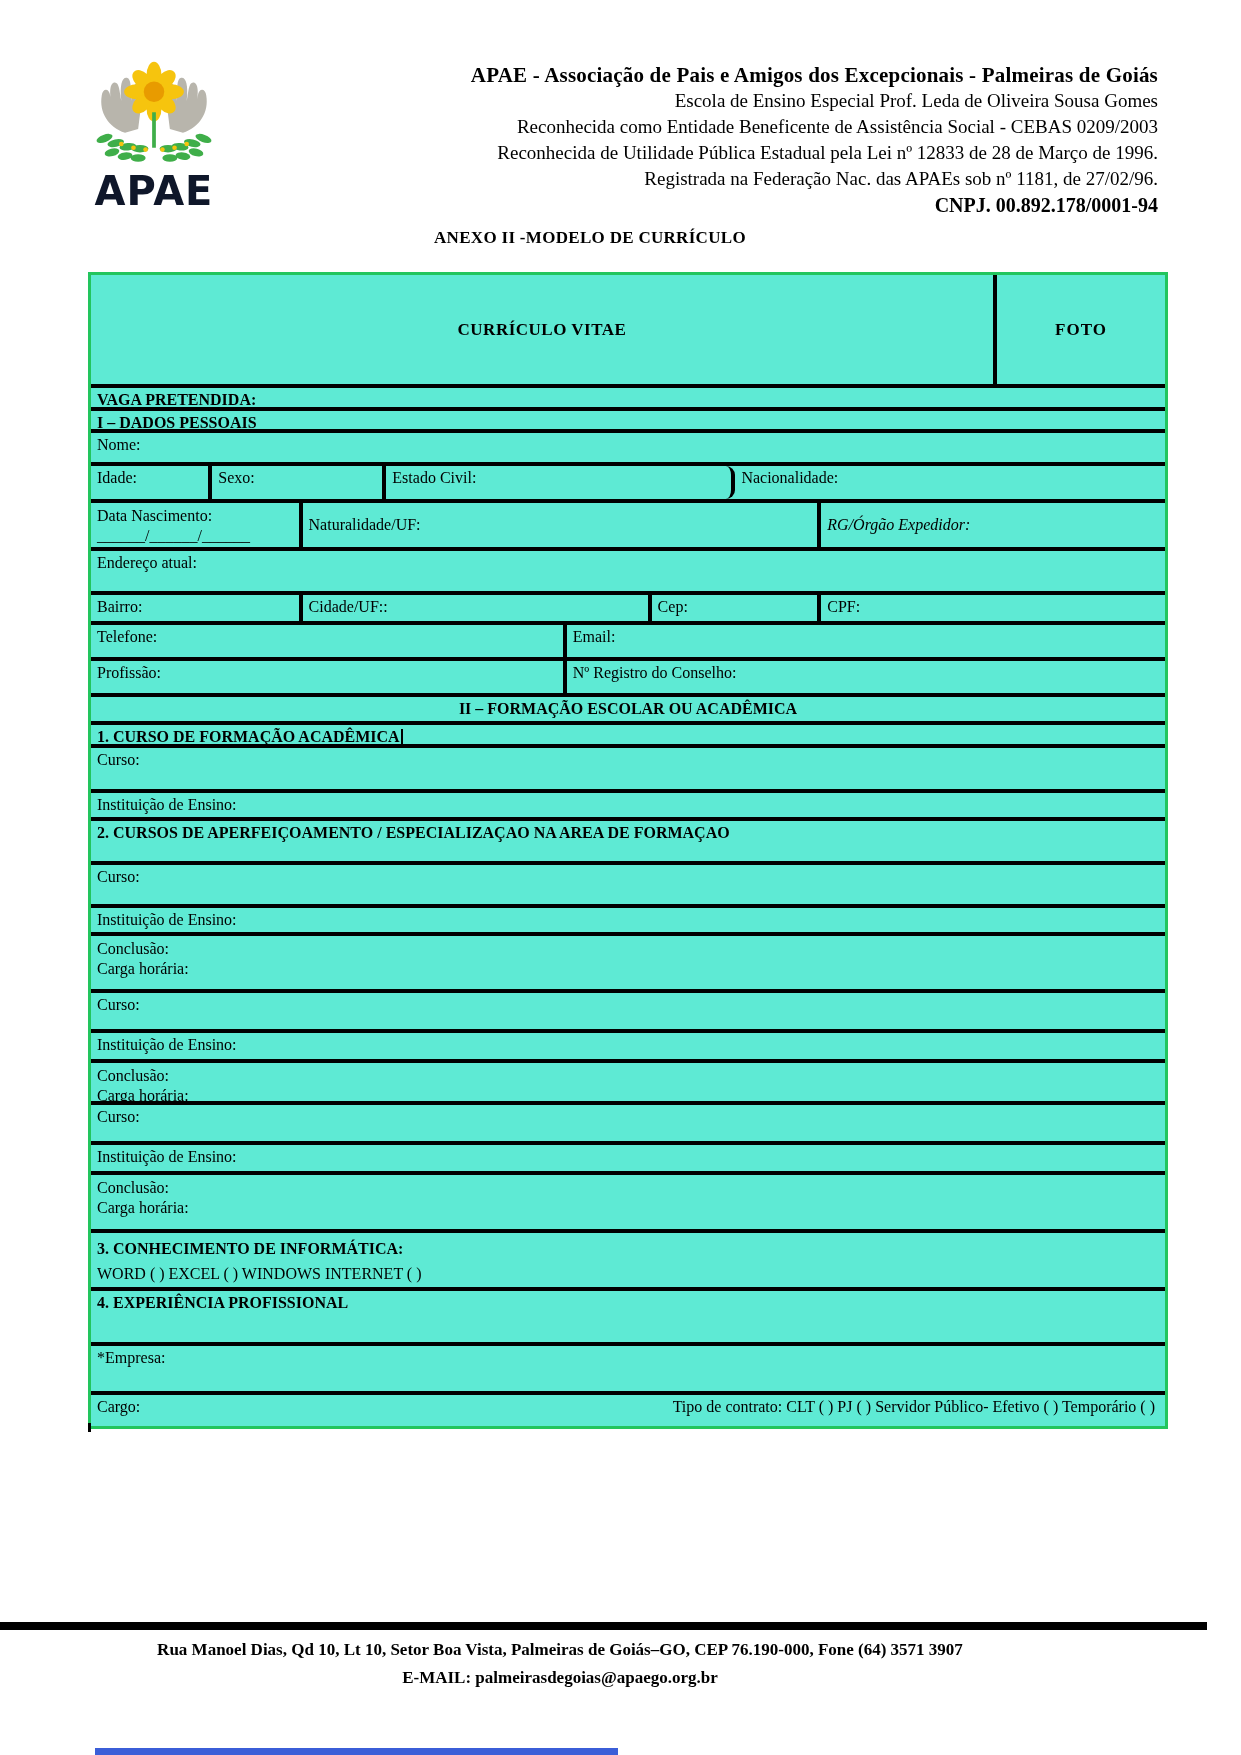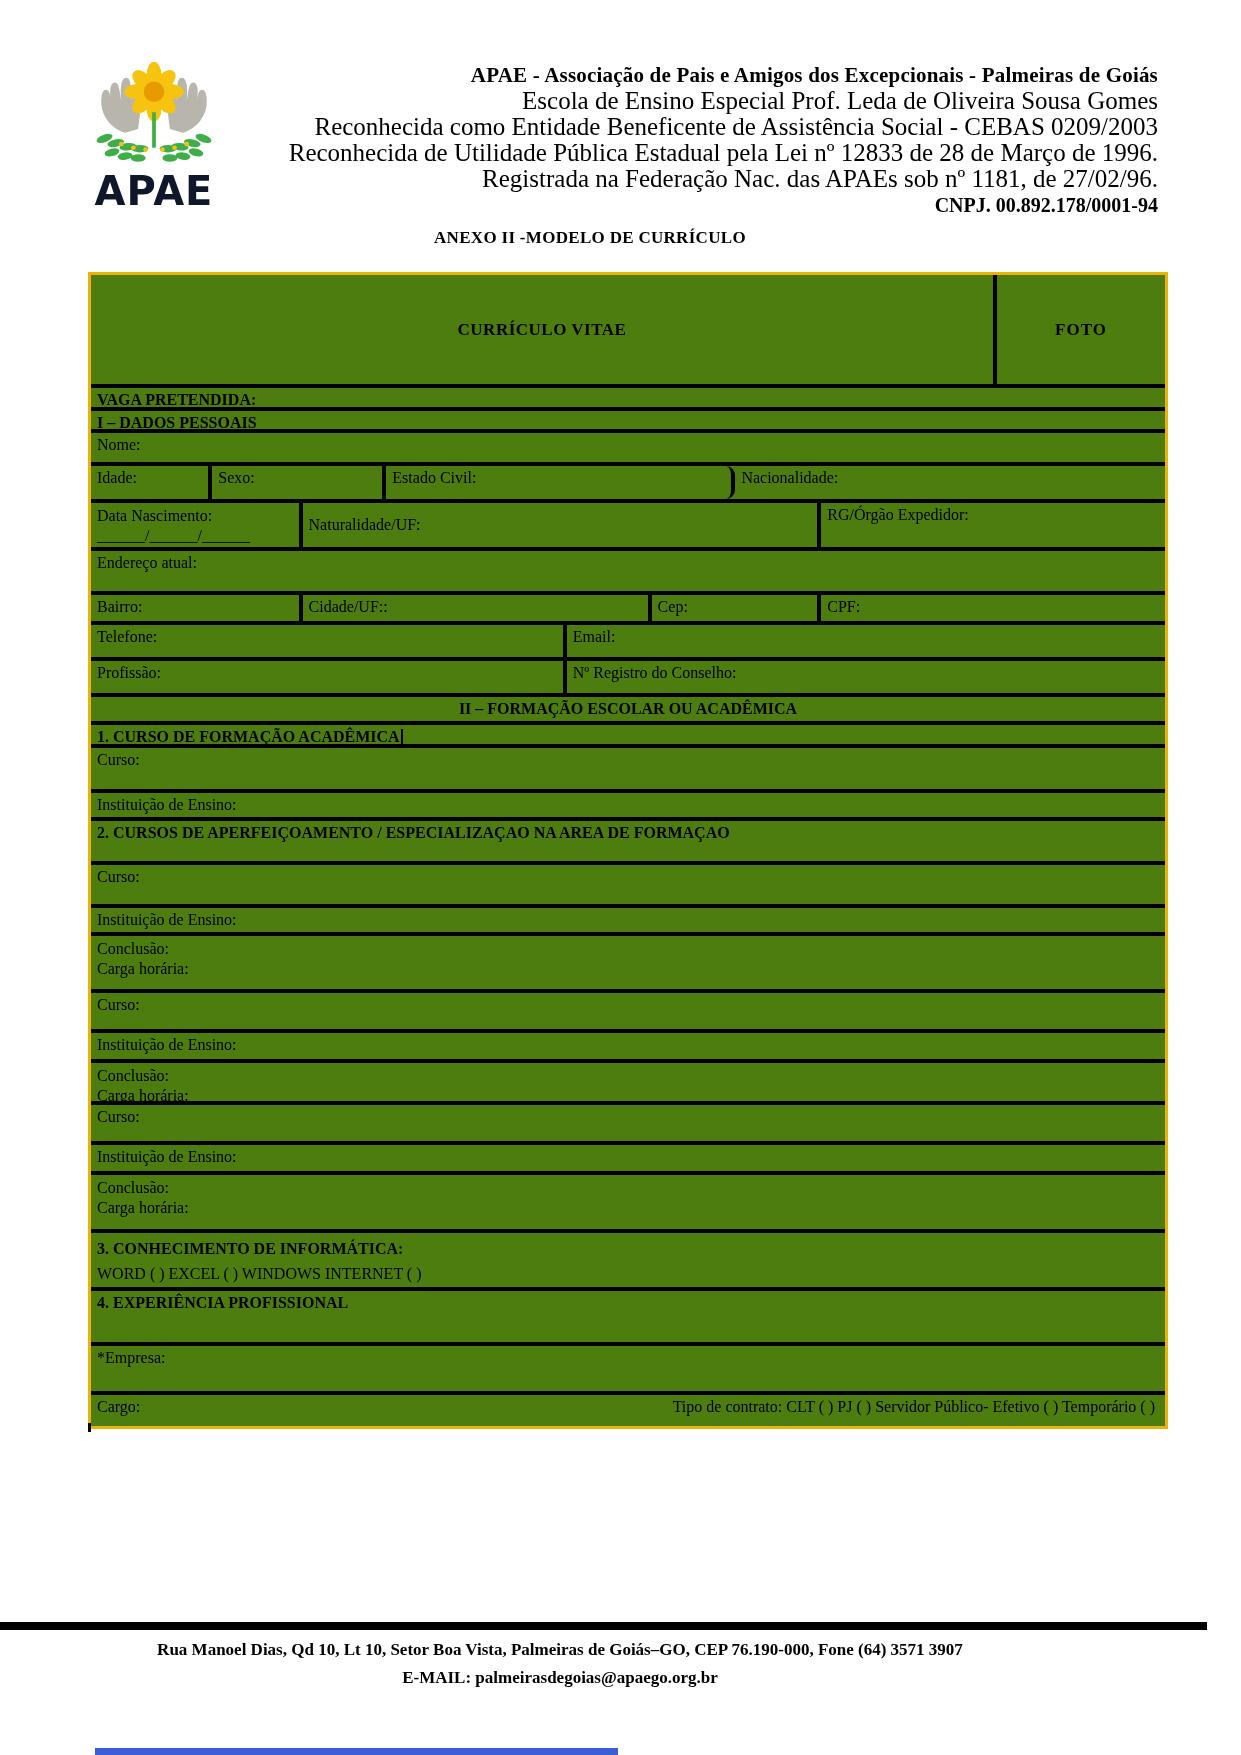--- a/index.html
+++ b/index.html
@@ -6,26 +6,26 @@
   .page{
     position:relative;width:1241px;height:1755px;background:#fff;
     font-family:"Liberation Serif","DejaVu Serif",serif;color:#000;overflow:hidden;
   }
   
   .logo-box{position:absolute;left:84px;top:60px;width:140px;height:150px;text-align:center;}
   .logo-word{font-family:"DejaVu Sans","Liberation Sans",sans-serif;font-weight:800;
     font-size:40px;letter-spacing:1px;line-height:34px;color:#0f172a;margin-top:-2px;}
   .header-text{position:absolute;left:236px;top:62px;width:922px;text-align:right;line-height:26px;}
   .header-text .h-line1{font-size:21px;font-weight:bold;letter-spacing:0.2px;}
-  .header-text .h-line{font-size:25px;}
+  .header-text .h-line{font-size:19px;}
   .header-text .h-cnpj{font-size:20px;font-weight:bold;}
   .anexo-title{position:absolute;left:0;top:228px;width:1180px;text-align:center;
     font-size:17px;font-weight:bold;letter-spacing:0.3px;}
   
-  .ftable{position:absolute;left:88px;top:272px;width:1080px;border:3px solid #eab308;box-sizing:border-box;background:#4d7c0f;}
+  .ftable{position:absolute;left:88px;top:272px;width:1080px;border:3px solid #22c55e;box-sizing:border-box;background:#5eead4;}
   .frow{display:flex;border-bottom:4px solid #000;box-sizing:border-box;align-items:flex-start;}
   .frow:last-child{border-bottom:none;}
   .cell{box-sizing:border-box;height:100%;padding:3px 6px;border-right:4px solid #000;flex:0 0 auto;}
   .cell:last-child{border-right:none;flex:1 1 auto;}
   .lbl{font-size:16px;display:inline-block;}
   .bold{font-weight:bold;}
   .center-cell{display:flex;align-items:center;justify-content:center;width:100%;height:100%;}
   .vcenter{align-items:flex-end;}
   .two-line span{display:block;font-size:16px;line-height:20px;}
   .caret{display:inline-block;width:2px;height:16px;background:#000;margin-left:1px;vertical-align:text-bottom;}
@@ -139,21 +139,21 @@
     </div>
 
     <div class="frow" style="height:48px;">
       <div class="cell two-line" style="width:19.7%;">
         <span>Data Nascimento:</span>
         <span class="mask">______/______/______</span>
       </div>
       <div class="cell" style="width:48.3%;display:flex;align-items:center;">
           <span class="lbl">Naturalidade/UF:</span>
         </div>
-      <div class="cell" style="display:flex;align-items:flex-start;">
+      <div class="cell" style="display:flex;align-items:center;font-style:italic;">
           <span class="lbl">RG/Órgão Expedidor:</span>
         </div>
     </div>
 
     <div class="frow" style="height:44px;">
       <div class="cell"><span class="lbl">Endereço atual:</span></div>
     </div>
 
     <div class="frow vcenter" style="height:30px;">
       <div class="cell" style="width:19.7%;"><span class="lbl">Bairro:</span></div>

